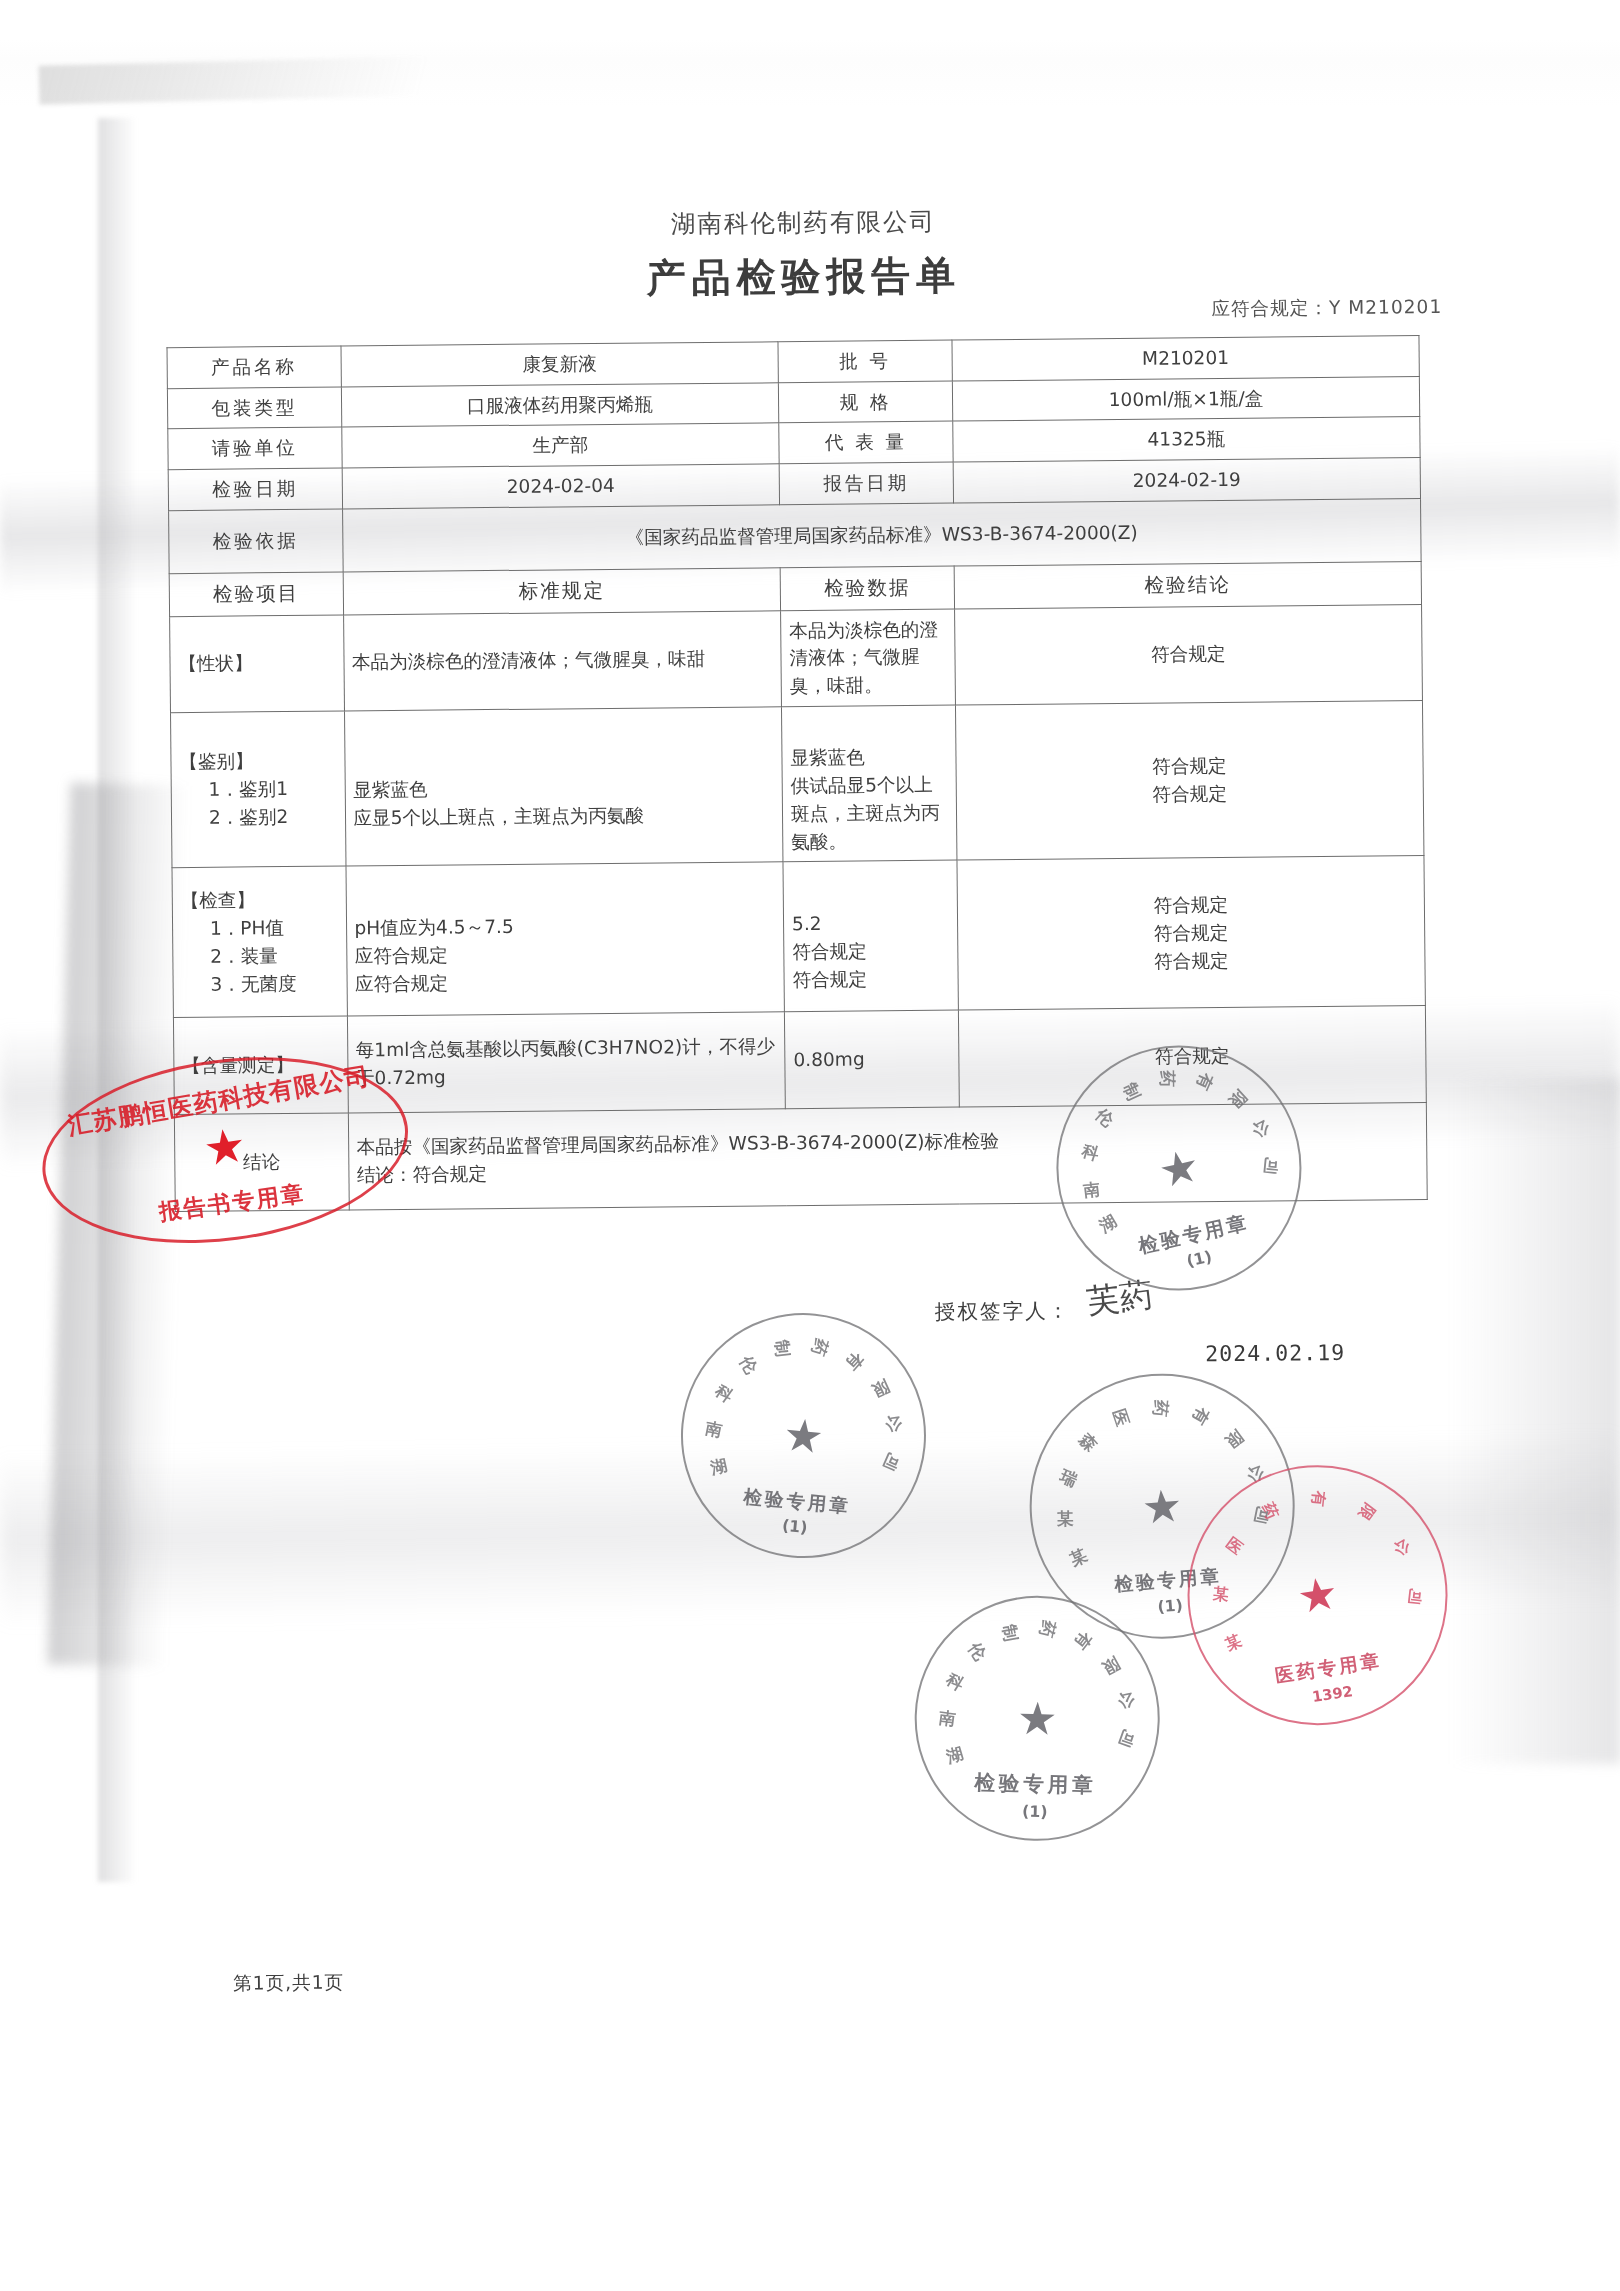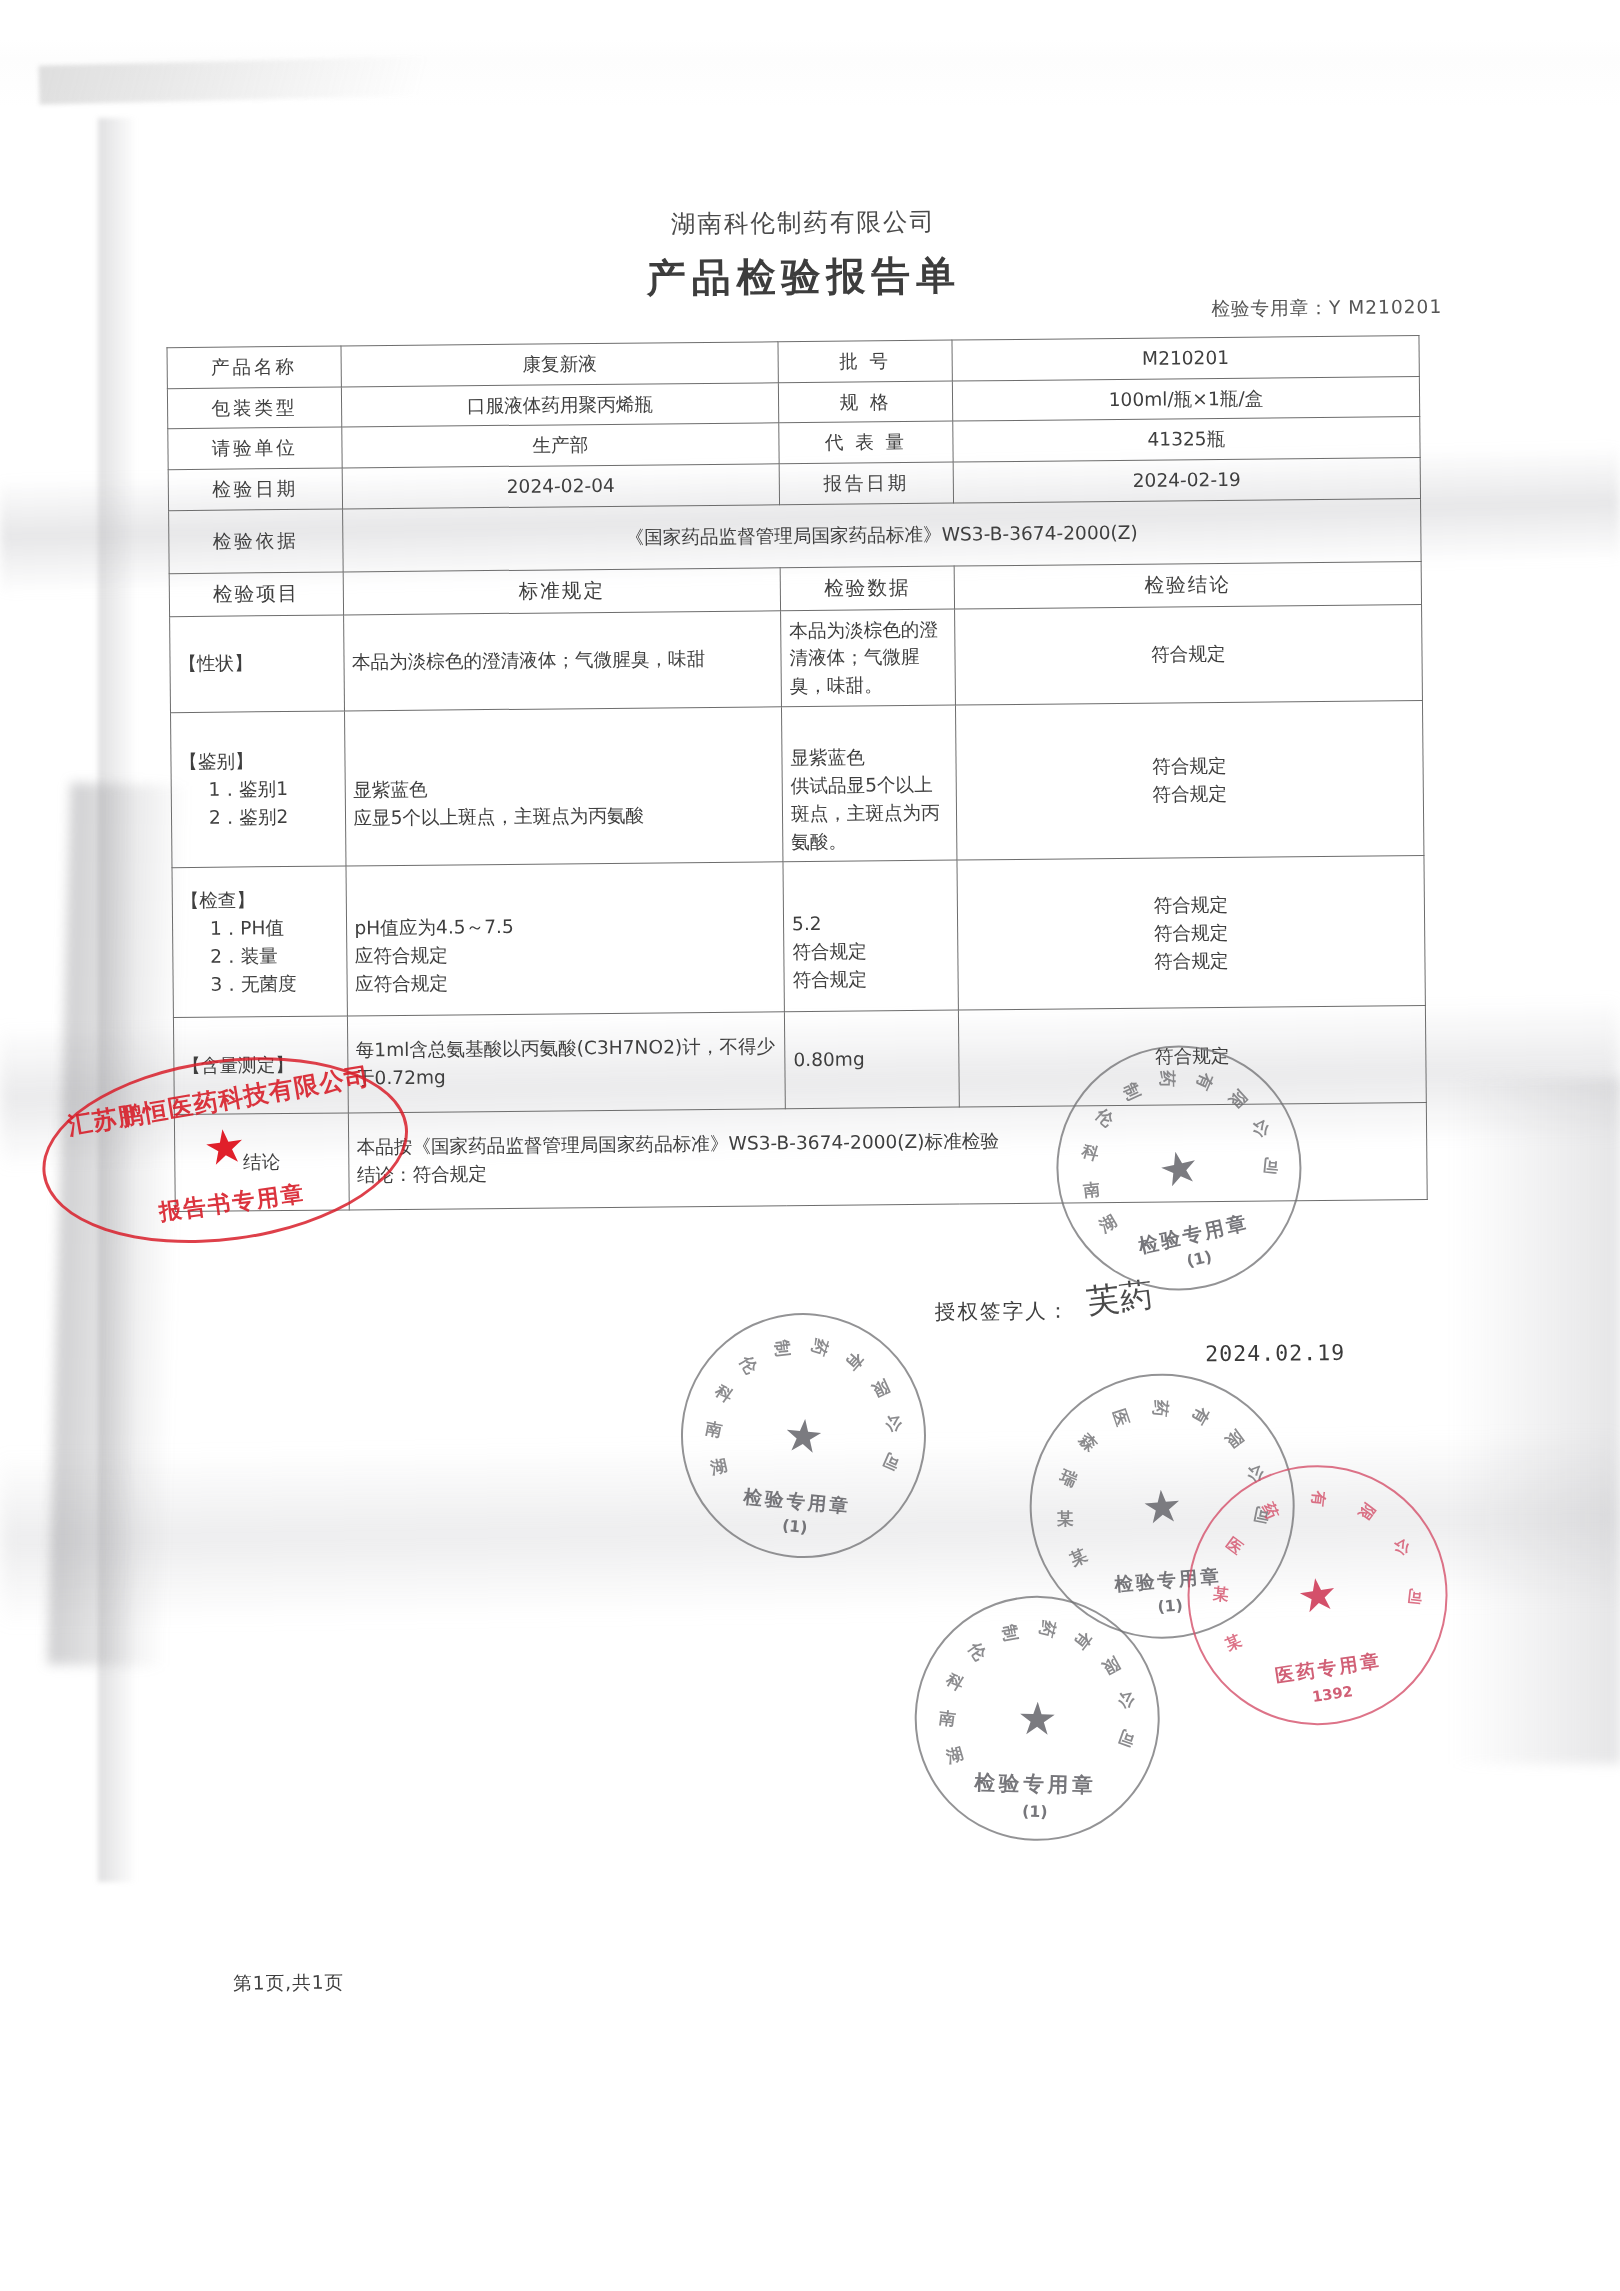--- a/index.html
+++ b/index.html
@@ -173,21 +173,21 @@
 <div class="smudge c"></div>
 <div class="smudge d"></div>
 <div class="smudge e"></div>
 <div class="smudge f"></div>
 
 <div class="sheet">
 
   <div class="company">湖南科伦制药有限公司</div>
   <div class="doc-title">产品检验报告单</div>
   <div class="report-no">
-    <span>检验专用章：</span><span>Y M210201</span>
+    <span>应符合规定：</span><span>Y M210201</span>
   </div>
 
   <table class="tbl">
 
     <tbody>
         <tr>
       <td class="lbl">产品名称</td>
       <td class="ctr" style="width:421px">康复新液</td>
       <td class="lbl" style="width:142px">批  号</td>
       <td class="ctr">M210201</td>

